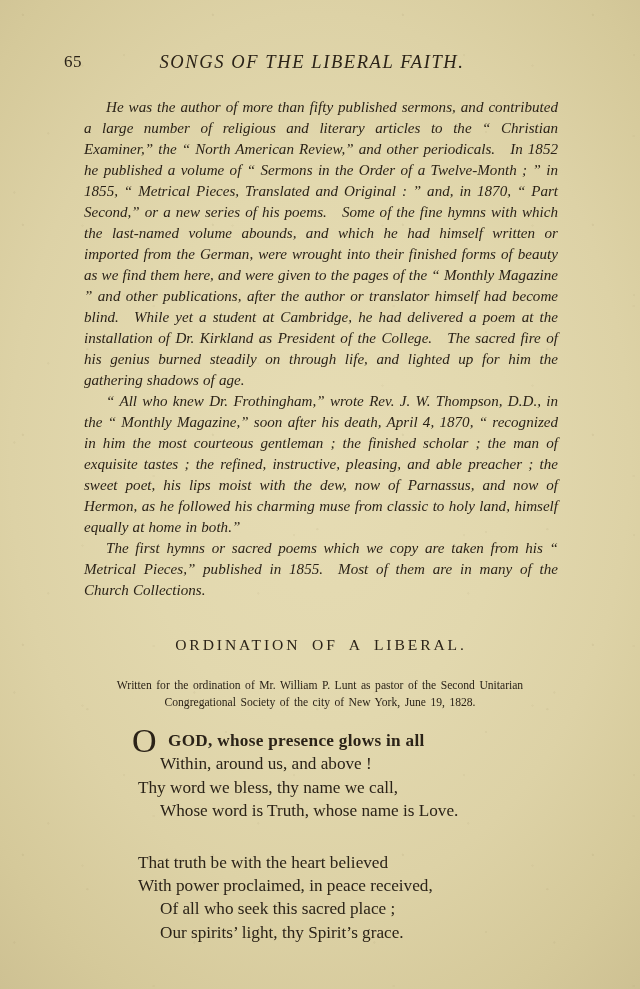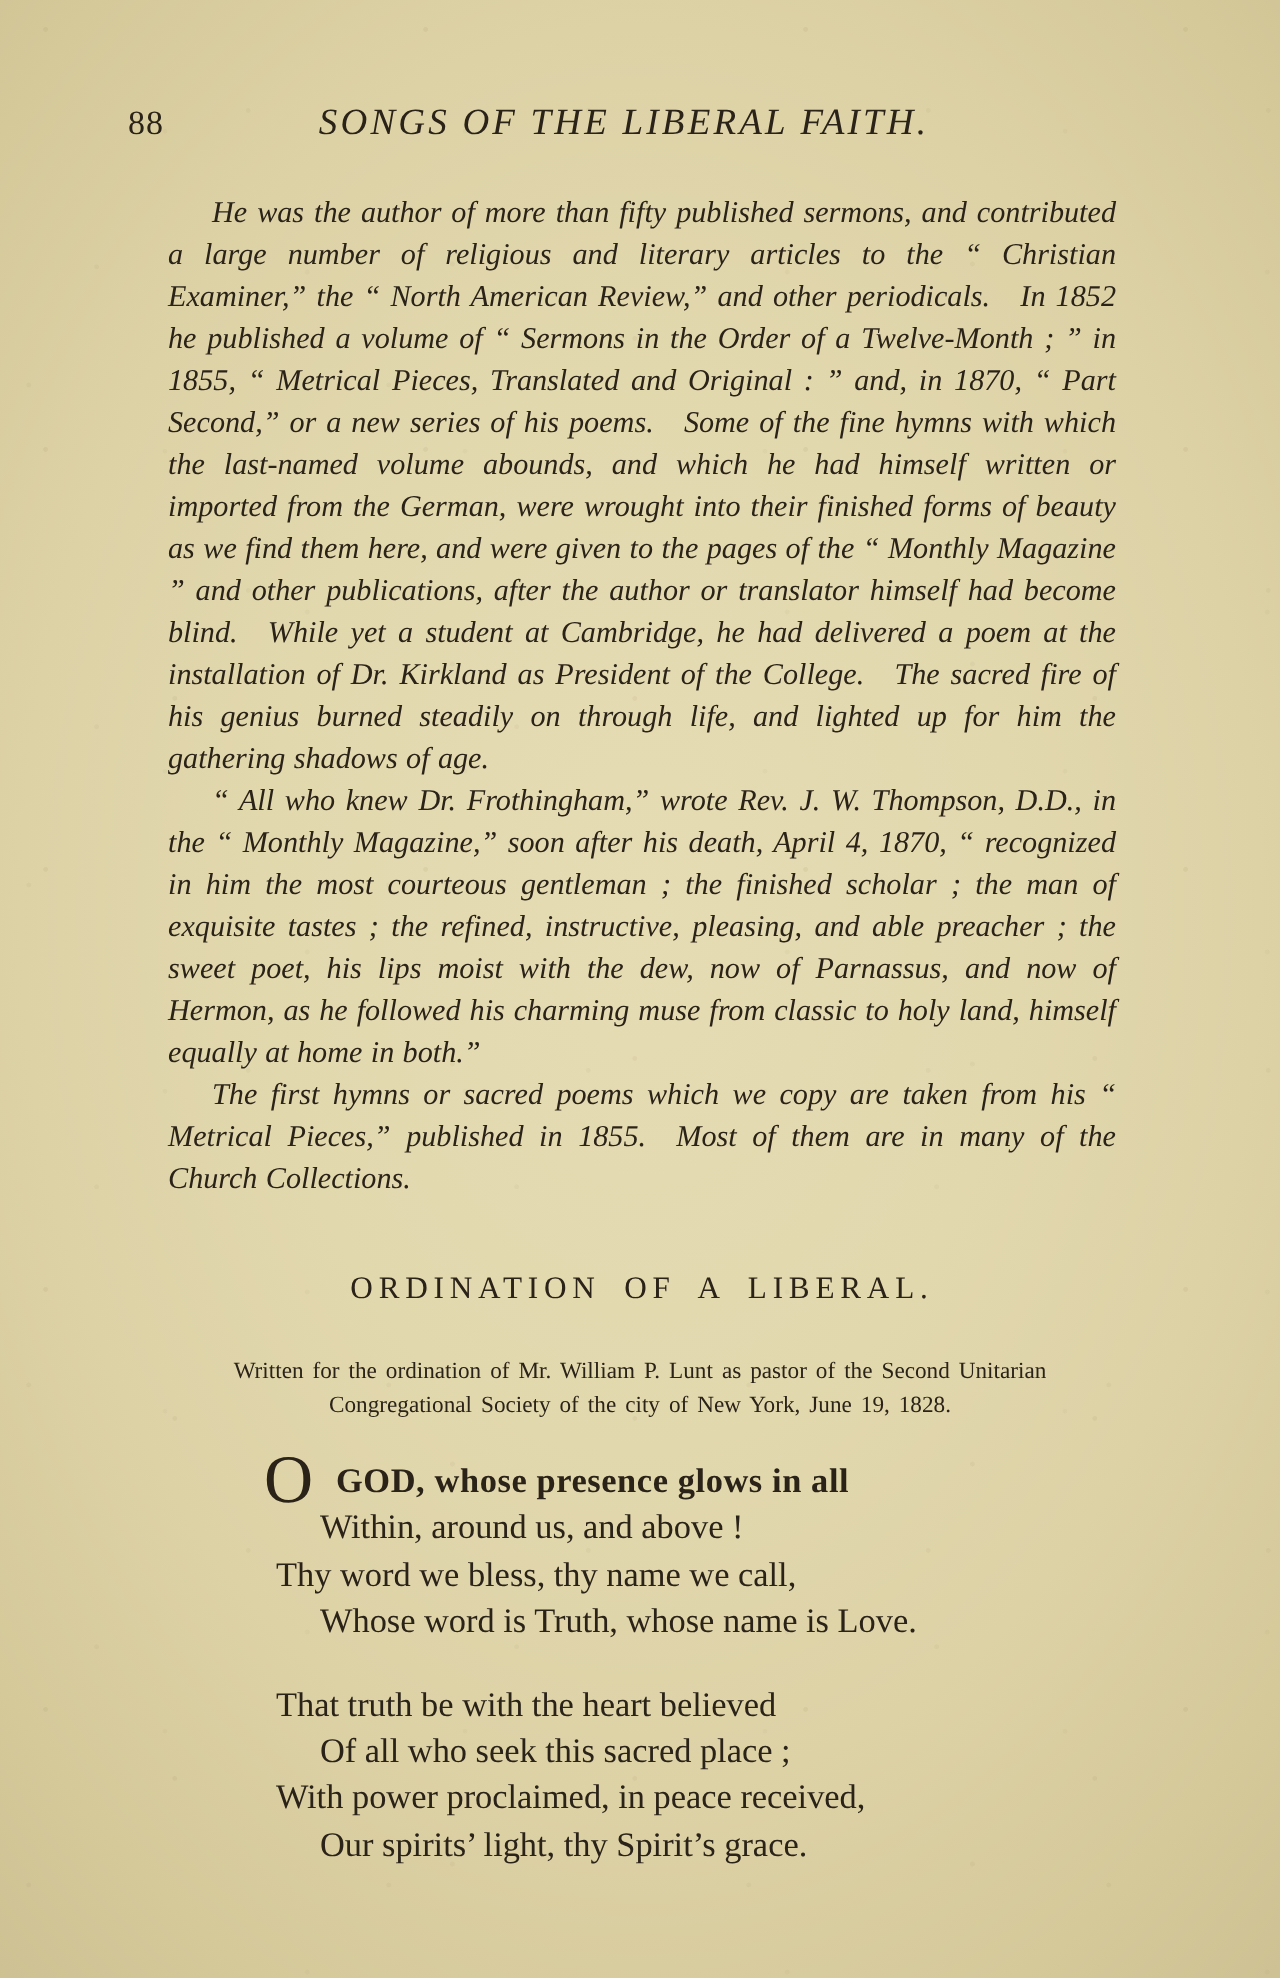--- a/index.html
+++ b/index.html
@@ -123,21 +123,21 @@
   .verses {
     position: absolute;
     top: 729px;
     left: 138px;
     width: 420px;
   }
   .stanza {
     margin: 0 0 0 0;
   }
   .stanza + .stanza {
-    margin-top: 18px;
+    margin-top: 28px;
   }
   .vline {
     font-size: 17.2px;
     line-height: 23.4px;
     white-space: nowrap;
   }
   .vline.indent {
     padding-left: 22px;
   }
 
@@ -163,21 +163,21 @@
 </style>
 </head>
 <body>
 
 <div class="page">
   <div class="grain"></div>
 
   <div class="content">
 
     <div class="runhead">
-      <span class="folio">88</span>
+      <span class="folio">65</span>
       <span class="runtitle">SONGS OF THE LIBERAL FAITH.</span>
     </div>
 
     <div class="body-text" id="body-text">
         <p>He was the author of more than fifty published sermons, and contributed a large number of religious and literary articles to the “ Christian Examiner,” the “ North American Review,” and other periodicals. In 1852 he published a volume of “ Sermons in the Order of a Twelve-Month ; ” in 1855, “ Metrical Pieces, Translated and Original : ” and, in 1870, “ Part Second,” or a new series of his poems. Some of the fine hymns with which the last-named volume abounds, and which he had himself written or imported from the German, were wrought into their finished forms of beauty as we find them here, and were given to the pages of the “ Monthly Magazine ” and other publications, after the author or translator himself had become blind. While yet a student at Cambridge, he had delivered a poem at the installation of Dr. Kirkland as President of the College. The sacred fire of his genius burned steadily on through life, and lighted up for him the gathering shadows of age.</p>
         <p>“ All who knew Dr. Frothingham,” wrote Rev. J. W. Thompson, D.D., in the “ Monthly Magazine,” soon after his death, April 4, 1870, “ recognized in him the most courteous gentleman ; the finished scholar ; the man of exquisite tastes ; the refined, instructive, pleasing, and able preacher ; the sweet poet, his lips moist with the dew, now of Parnassus, and now of Hermon, as he followed his charming muse from classic to holy land, himself equally at home in both.”</p>
         <p>The first hymns or sacred poems which we copy are taken from his “ Metrical Pieces,” published in 1855. Most of them are in many of the Church Collections.</p>
       </div>
 
     <div class="hymn-title">ORDINATION OF A LIBERAL.</div>
@@ -189,20 +189,20 @@
 
     <div class="verses" id="verses">
         <div class="stanza">
           <div class="vline dropcap-line"><span class="dropcap">O</span><span class="after-cap smallcapword">GOD, whose presence glows in all</span></div>
           <div class="vline indent">Within, around us, and above !</div>
           <div class="vline">Thy word we bless, thy name we call,</div>
           <div class="vline indent">Whose word is Truth, whose name is Love.</div>
         </div>
         <div class="stanza">
           <div class="vline">That truth be with the heart believed</div>
+          <div class="vline">With power proclaimed, in peace received,</div>
           <div class="vline indent">Of all who seek this sacred place ;</div>
-          <div class="vline">With power proclaimed, in peace received,</div>
           <div class="vline indent">Our spirits’ light, thy Spirit’s grace.</div>
         </div>
       </div>
 
   </div>
 </div>
 
 </body></html>

